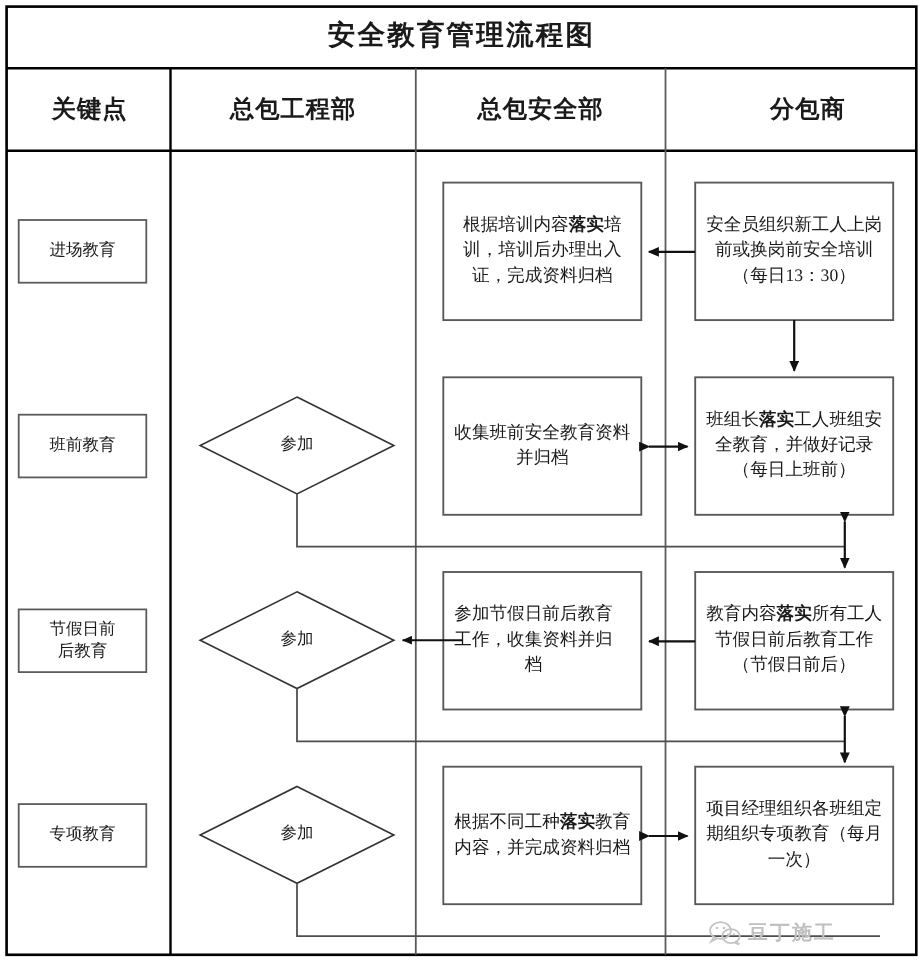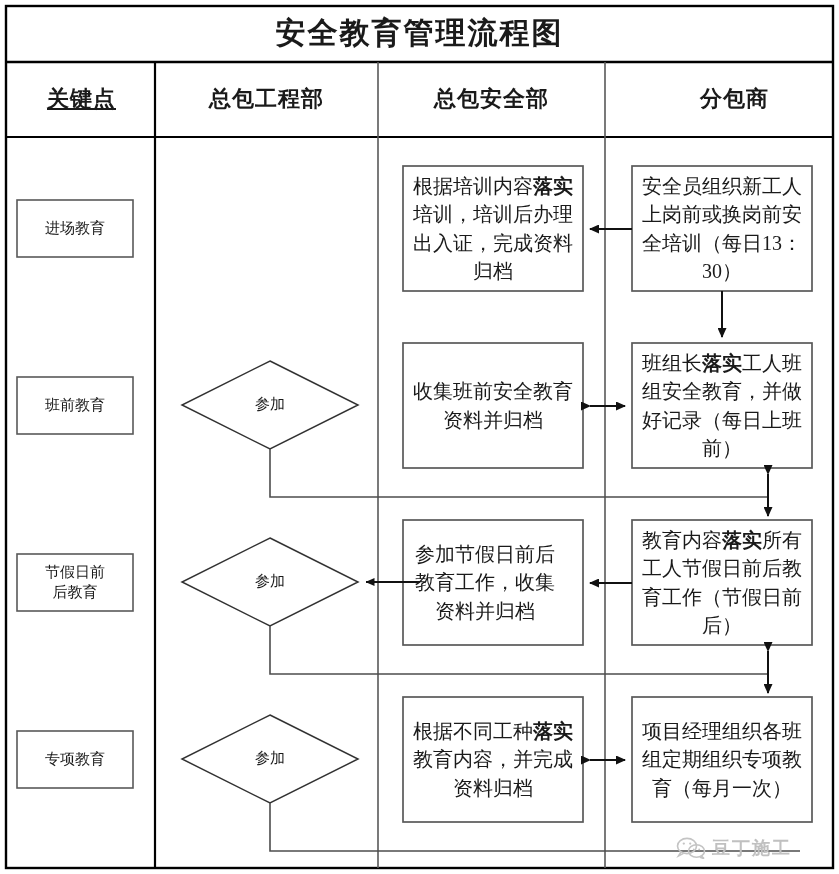--- a/index.html
+++ b/index.html
@@ -17,42 +17,42 @@
     display:flex;align-items:center;justify-content:center;
     text-align:center;
     line-height:1.28;
     box-sizing:border-box;
     white-space:pre-wrap;
   }
 
   
   .title-text{
     left:8px;top:8px;width:823px;height:50px;
-    font-size:30px;font-weight:700;letter-spacing:2px;
+    font-size:25px;font-weight:700;letter-spacing:2px;
   }
   
   .col-head{top:70px;height:58px;font-size:22px;font-weight:700;letter-spacing:1px;}
-  .ch0{left:8px;width:147px;text-decoration:underline;}
+  .ch0{left:8px;width:147px;}
   .ch1{left:155px;width:223px;}
   .ch2{left:378px;width:227px;}
   .ch3{left:605px;width:259px;}
 
   
   .keybox{width:116px;height:57px;font-size:15px;left:17px;padding:2px 21px;}
 
   
   .diamond-label{width:120px;height:34px;font-size:15px;}
 
   
-  .procbox{font-size:20px;padding:0 9px;line-height:1.42;}
+  .procbox{font-size:16px;padding:0 9px;line-height:1.42;}
   .procbox b{font-weight:700;}
 
   
   .wm{
-    position:absolute;left:676px;top:836px;
+    position:absolute;left:644px;top:836px;
     font-size:18px;color:#b9b9b9;font-weight:700;letter-spacing:2px;
     display:flex;align-items:center;gap:6px;
   }
   .wm .wm-txt{color:#c0c0c0;}
 </style>
 </head>
 <body>
 
 <div id="chart">
 

